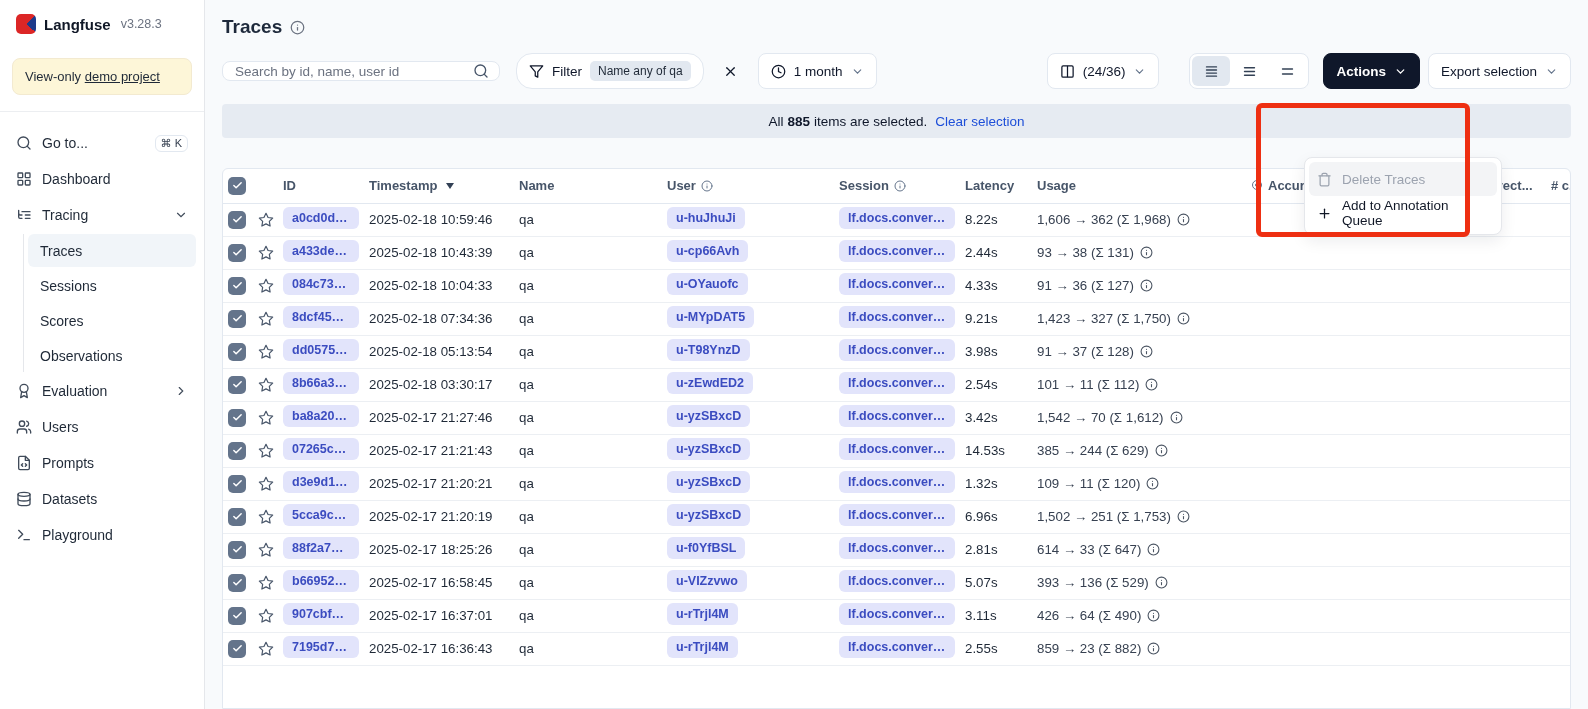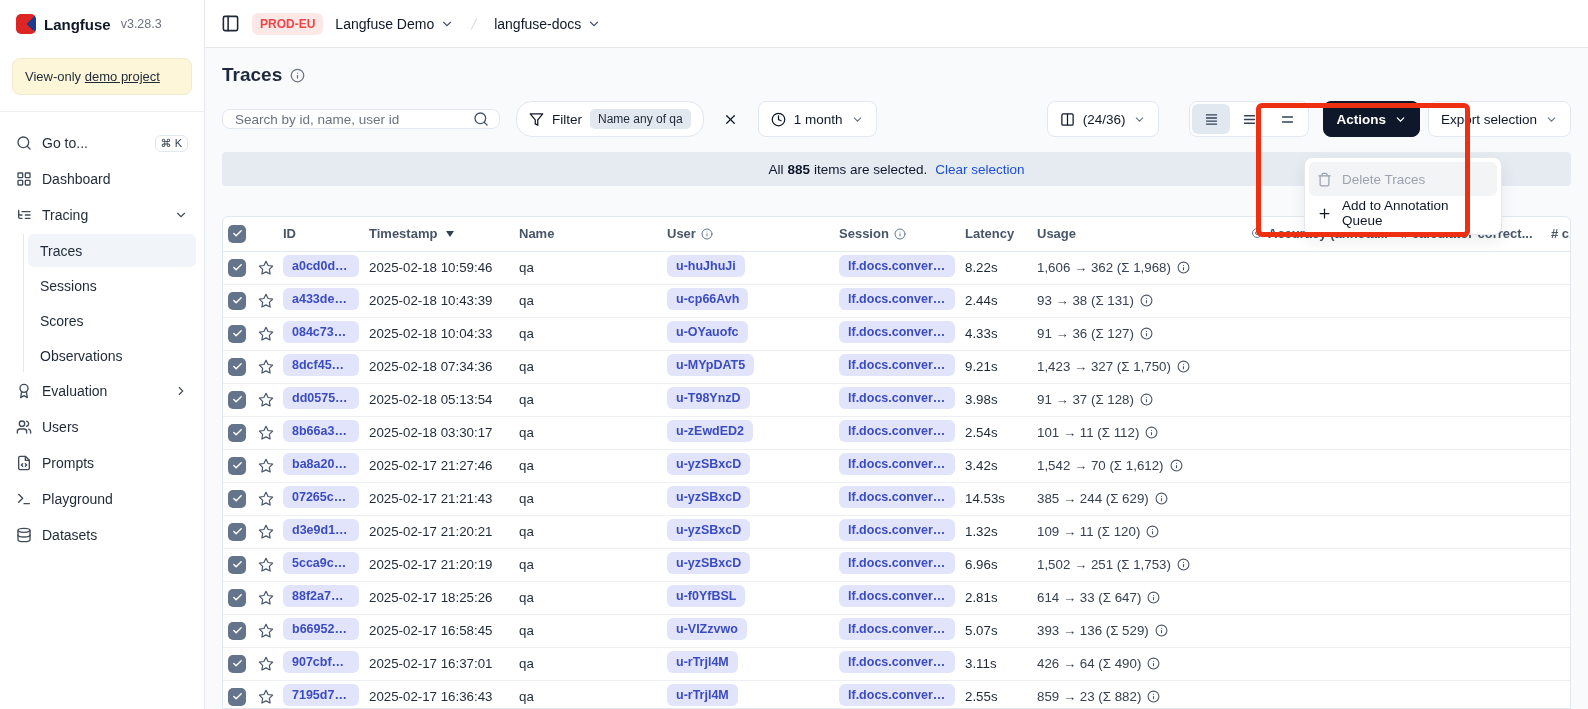--- a/index.html
+++ b/index.html
@@ -170,60 +170,38 @@
     <div class="nav-item">
       <svg width="16" height="16" viewBox="0 0 24 24" fill="none" stroke="#404b5a" stroke-width="2" stroke-linecap="round" stroke-linejoin="round">
           <path d="M14 2H6a2 2 0 0 0-2 2v16a2 2 0 0 0 2 2h12a2 2 0 0 0 2-2V8z"></path>
           <polyline points="14 2 14 8 20 8"></polyline>
           <path d="M10 13l-2 2 2 2"></path>
           <path d="M14 13l2 2-2 2"></path>
         </svg>
       <span class="lbl">Prompts</span>
     </div>
     <div class="nav-item">
-      <svg width="16" height="16" viewBox="0 0 24 24" fill="none" stroke="#404b5a" stroke-width="2" stroke-linecap="round" stroke-linejoin="round">
-          <polyline points="4 17 10 11 4 5"></polyline>
-          <line x1="12" y1="19" x2="20" y2="19"></line>
-        </svg>
-      <span class="lbl">Playground</span>
-    </div>
-    <div class="nav-item">
       <svg width="16" height="16" viewBox="0 0 24 24" fill="none" stroke="#404b5a" stroke-width="2" stroke-linecap="round">
           <ellipse cx="12" cy="5" rx="9" ry="3"></ellipse>
           <path d="M21 12c0 1.66-4 3-9 3s-9-1.34-9-3"></path>
           <path d="M3 5v14c0 1.66 4 3 9 3s9-1.34 9-3V5"></path>
         </svg>
       <span class="lbl">Datasets</span>
     </div>
+    <div class="nav-item">
+      <svg width="16" height="16" viewBox="0 0 24 24" fill="none" stroke="#404b5a" stroke-width="2" stroke-linecap="round" stroke-linejoin="round">
+          <polyline points="4 17 10 11 4 5"></polyline>
+          <line x1="12" y1="19" x2="20" y2="19"></line>
+        </svg>
+      <span class="lbl">Playground</span>
+    </div>
   </nav>
 </aside>
 
 <div class="main">
-  <div class="topbar">
-    <svg width="19" height="19" viewBox="0 0 24 24" fill="none" stroke="#1f2937" stroke-width="2" stroke-linecap="round">
-        <rect x="3" y="3" width="18" height="18" rx="2"></rect>
-        <line x1="9" y1="3" x2="9" y2="21"></line>
-      </svg>
-    <span class="env-badge">PROD-EU</span>
-    <span class="crumb">
-      <span>Langfuse Demo</span>
-      <svg width="14" height="14" viewBox="0 0 24 24" fill="none" stroke="#475569" stroke-width="2" stroke-linecap="round">
-          <polyline points="6 9 12 15 18 9"></polyline>
-        </svg>
-    </span>
-    <svg width="16" height="16" viewBox="0 0 24 24" fill="none" stroke="#cbd5e1" stroke-width="1.5">
-        <path d="M16 4 8 20"></path>
-      </svg>
-    <span class="crumb">
-      <span>langfuse-docs</span>
-      <svg width="14" height="14" viewBox="0 0 24 24" fill="none" stroke="#475569" stroke-width="2" stroke-linecap="round">
-          <polyline points="6 9 12 15 18 9"></polyline>
-        </svg>
-    </span>
-  </div>
 
   <div class="content">
     <div class="title-row">
       <h1>Traces</h1>
       <span class="info-ic">
           <svg width="15" height="15" viewBox="0 0 24 24" fill="none" stroke="#6b7280" stroke-width="2" stroke-linecap="round">
             <circle cx="12" cy="12" r="10"></circle>
             <line x1="12" y1="16" x2="12" y2="12"></line>
             <line x1="12" y1="8" x2="12.01" y2="8"></line>
           </svg>

